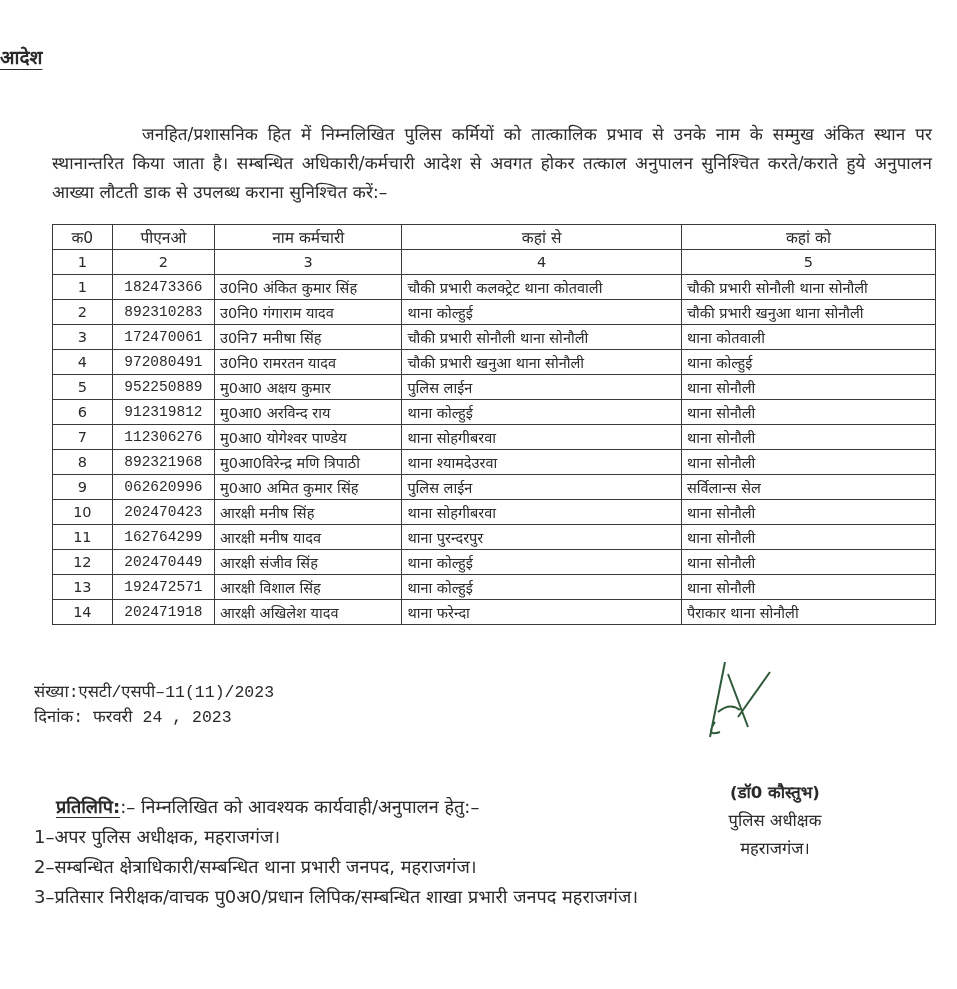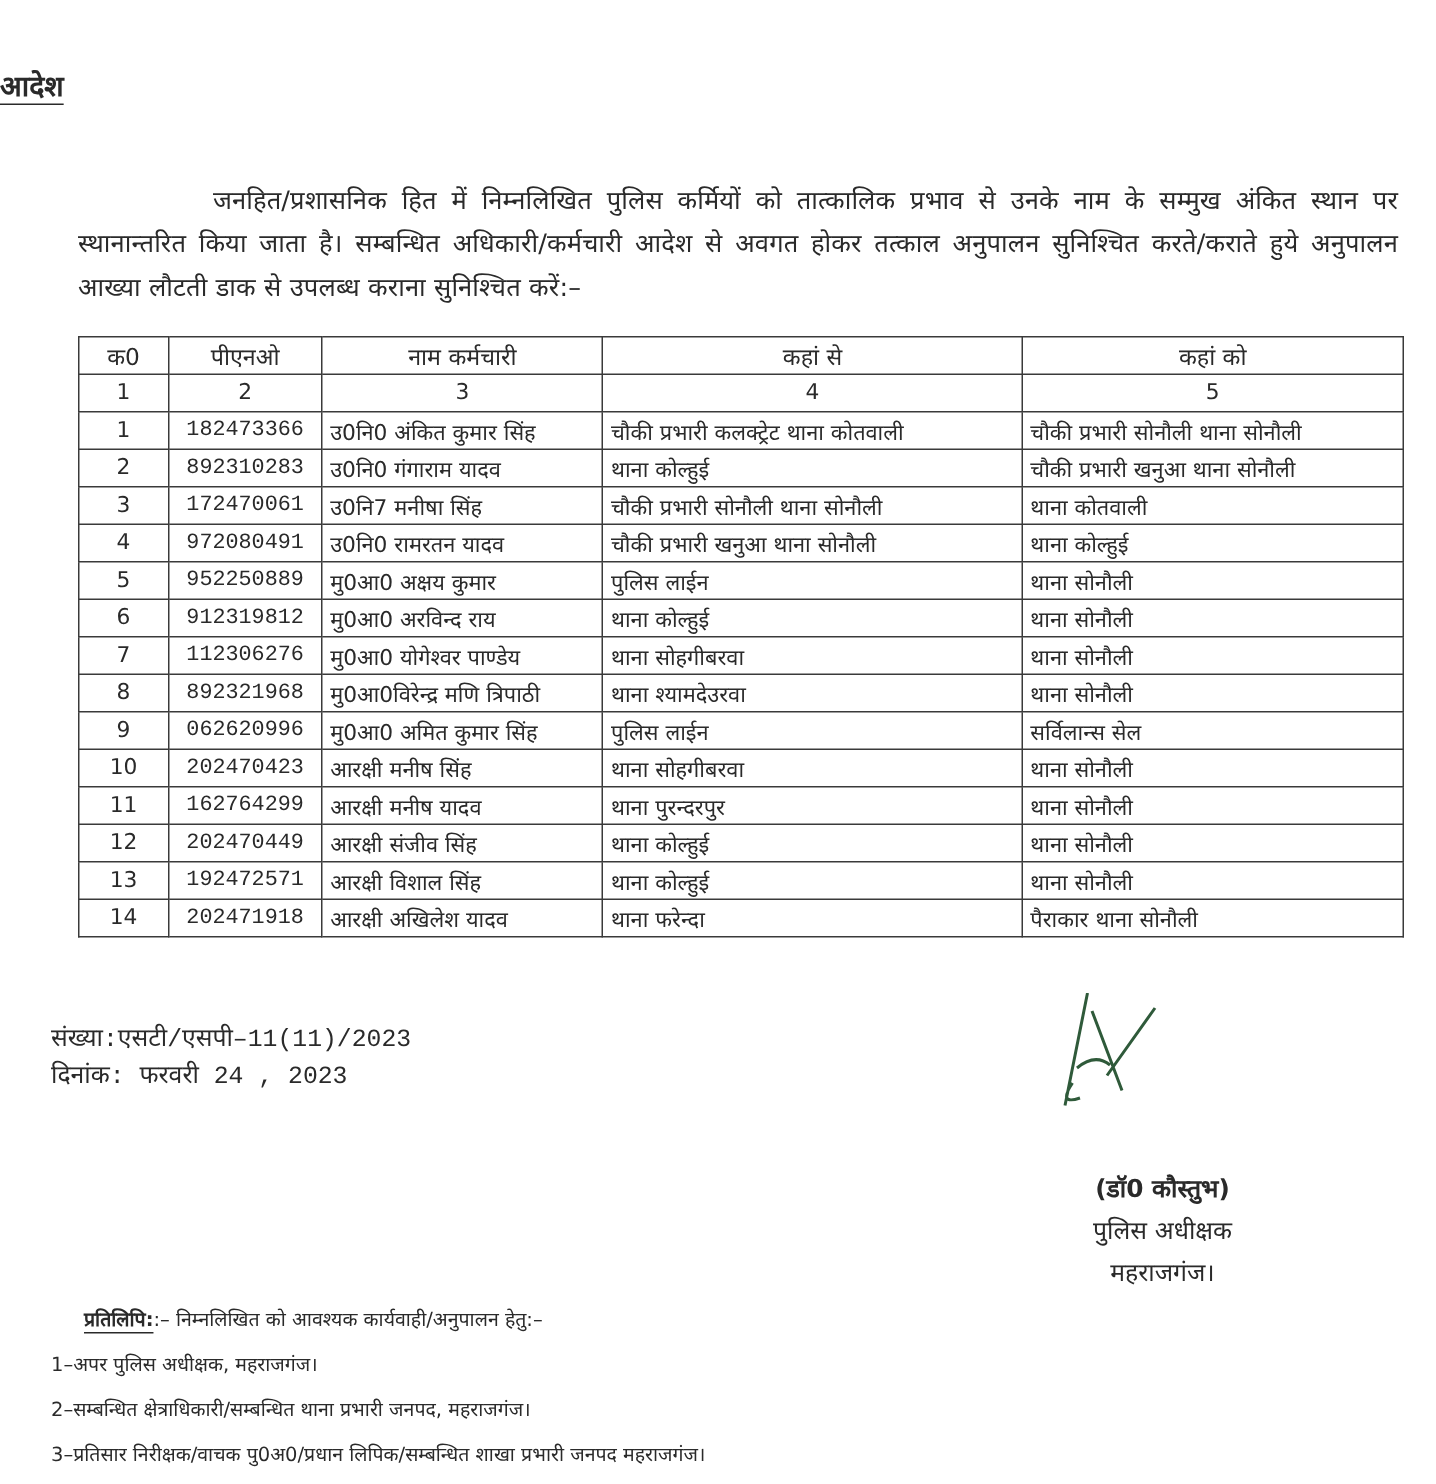--- a/index.html
+++ b/index.html
@@ -39,21 +39,21 @@
   }
   .sig {
     position: absolute; left: 700px; top: 662px; width: 160px; height: 80px;
   }
   .signer {
     position: absolute; left: 700px; top: 735px; width: 150px;
     text-align: center; font-size: 16.5px; line-height: 28px; margin-top: 44px;
   }
   .signer .nm { font-weight: bold; }
   .copy {
-    position: absolute; left: 34px; top: 866px; font-size: 13px; line-height: 30px;
+    position: absolute; left: 34px; top: 792px; font-size: 18px; line-height: 30px;
   }
   .copy .lead { padding-left: 22px; }
   .copy .lead u { text-underline-offset: 4px; font-weight: bold; }
 </style>
 </head>
 <body>
 
 <div class="title">
   <span>आदेश</span>
 </div>

